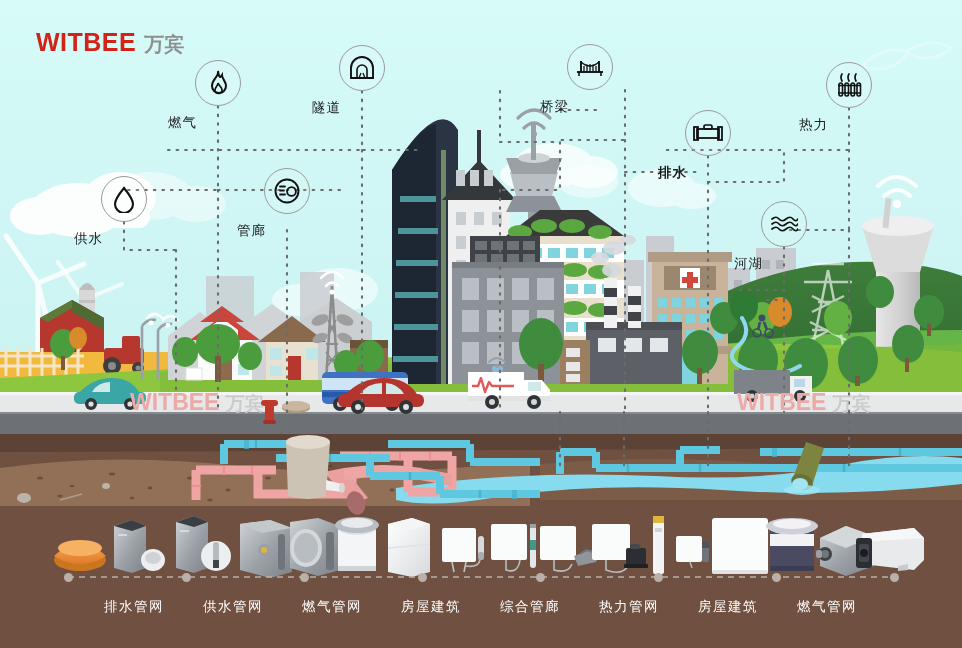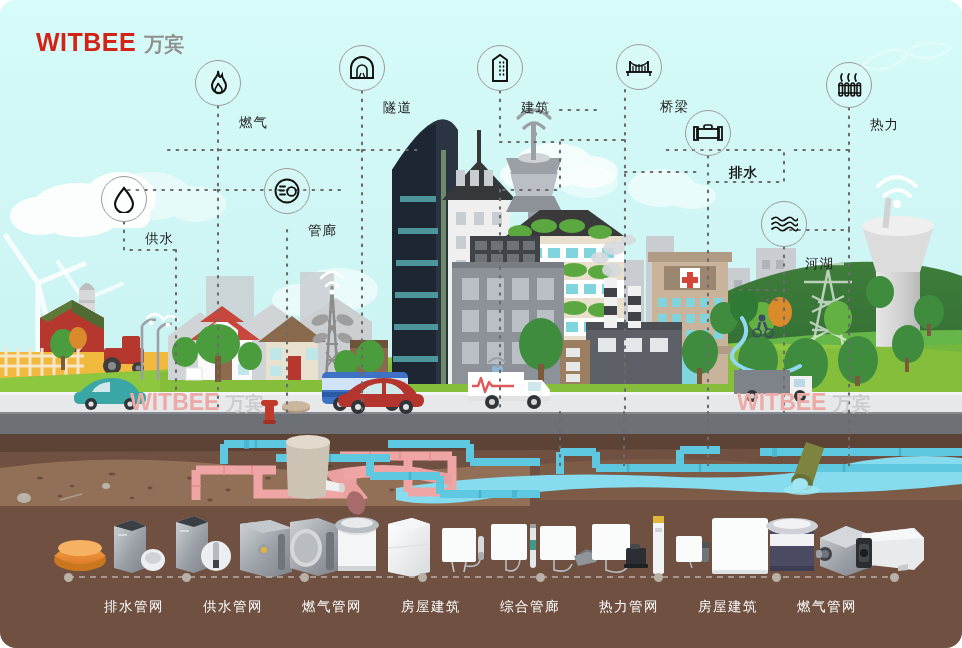--- a/index.html
+++ b/index.html
@@ -8,21 +8,20 @@
     margin: 0; padding: 0;
     background: #ffffff;
     font-family: "Liberation Sans", "DejaVu Sans", sans-serif;
   }
   #stage {
     position: relative;
     width: 962px;
     height: 648px;
     overflow: hidden;
     background: #d3f9f7;
-    border-radius: 16px;
   }
   #scene { position: absolute; inset: 0; }
   #overlay { position: absolute; inset: 0; }
 
   
   .logo {
     position: absolute;
     left: 36px; top: 28px;
     display: flex; align-items: baseline; gap: 8px;
     user-select: none;
@@ -35,21 +34,21 @@
   .logo-sub {
     font-size: 20px; font-weight: bold; color: #8f8f8f;
     font-family: "Liberation Sans", "DejaVu Sans", sans-serif;
   }
 
   
   .node {
     position: absolute;
     width: 100px;
     margin-left: -50px;
-    text-align: right;
+    text-align: left;
     cursor: pointer;
   }
   .node .bubble {
     width: 46px; height: 46px;
     margin: 0 auto;
     border: 1.4px solid #9a9a9a;
     border-radius: 50%;
     background: rgba(255,255,255,0.10);
     display: flex; align-items: center; justify-content: center;
   }
@@ -1012,32 +1011,22 @@
         <svg width="28" height="26" viewBox="0 0 28 26">
           <path d="M3 23 L3 13 a11 11 0 0 1 22 0 L25 23 z" fill="none" stroke="#111" stroke-width="1.9"></path>
           <path d="M9 23 L9 15 a5 5 0 0 1 10 0 L19 23" fill="none" stroke="#111" stroke-width="1.6"></path>
           <path d="M9 23 L3 23 M19 23 L25 23" stroke="#111" stroke-width="1.6"></path>
           <path d="M11 23 L13 18 M17 23 L15 18" stroke="#111" stroke-width="1.3"></path>
         </svg>
       </div>
       <div class="cap">隧道</div>
     </div>
 
-    <div class="node" style="left:500px;top:45px;">
-      <div class="bubble">
-        <svg width="22" height="30" viewBox="0 0 22 30">
-          <path d="M4 28 L4 7 L11 2 L18 7 L18 28 z" fill="none" stroke="#111" stroke-width="1.9"></path>
-          <path d="M11 9 v1 M11 13 v1 M11 17 v1 M11 21 v1" stroke="#111" stroke-width="1.6" stroke-linecap="round"></path>
-          <path d="M14.5 9 v1 M14.5 13 v1 M14.5 17 v1 M14.5 21 v1" stroke="#111" stroke-width="1.6" stroke-linecap="round"></path>
-        </svg>
-      </div>
-      <div class="cap">建筑</div>
-    </div>
-
-    <div class="node" style="left:639px;top:44px;">
+
+    <div class="node" style="left:590px;top:44px;">
       <div class="bubble">
         <svg width="30" height="22" viewBox="0 0 30 22">
           <path d="M2 16 h26" stroke="#111" stroke-width="1.9"></path>
           <path d="M6 16 L6 5 M24 16 L24 5" stroke="#111" stroke-width="1.9"></path>
           <path d="M6 6 q9 8 18 0" fill="none" stroke="#111" stroke-width="1.6"></path>
           <path d="M9 16 v-6 M12 16 v-7.5 M15 16 v-8 M18 16 v-7.5 M21 16 v-6" stroke="#111" stroke-width="1.3"></path>
           <path d="M4 16 v4 M26 16 v4" stroke="#111" stroke-width="1.6"></path>
         </svg>
       </div>
       <div class="cap">桥梁</div>

